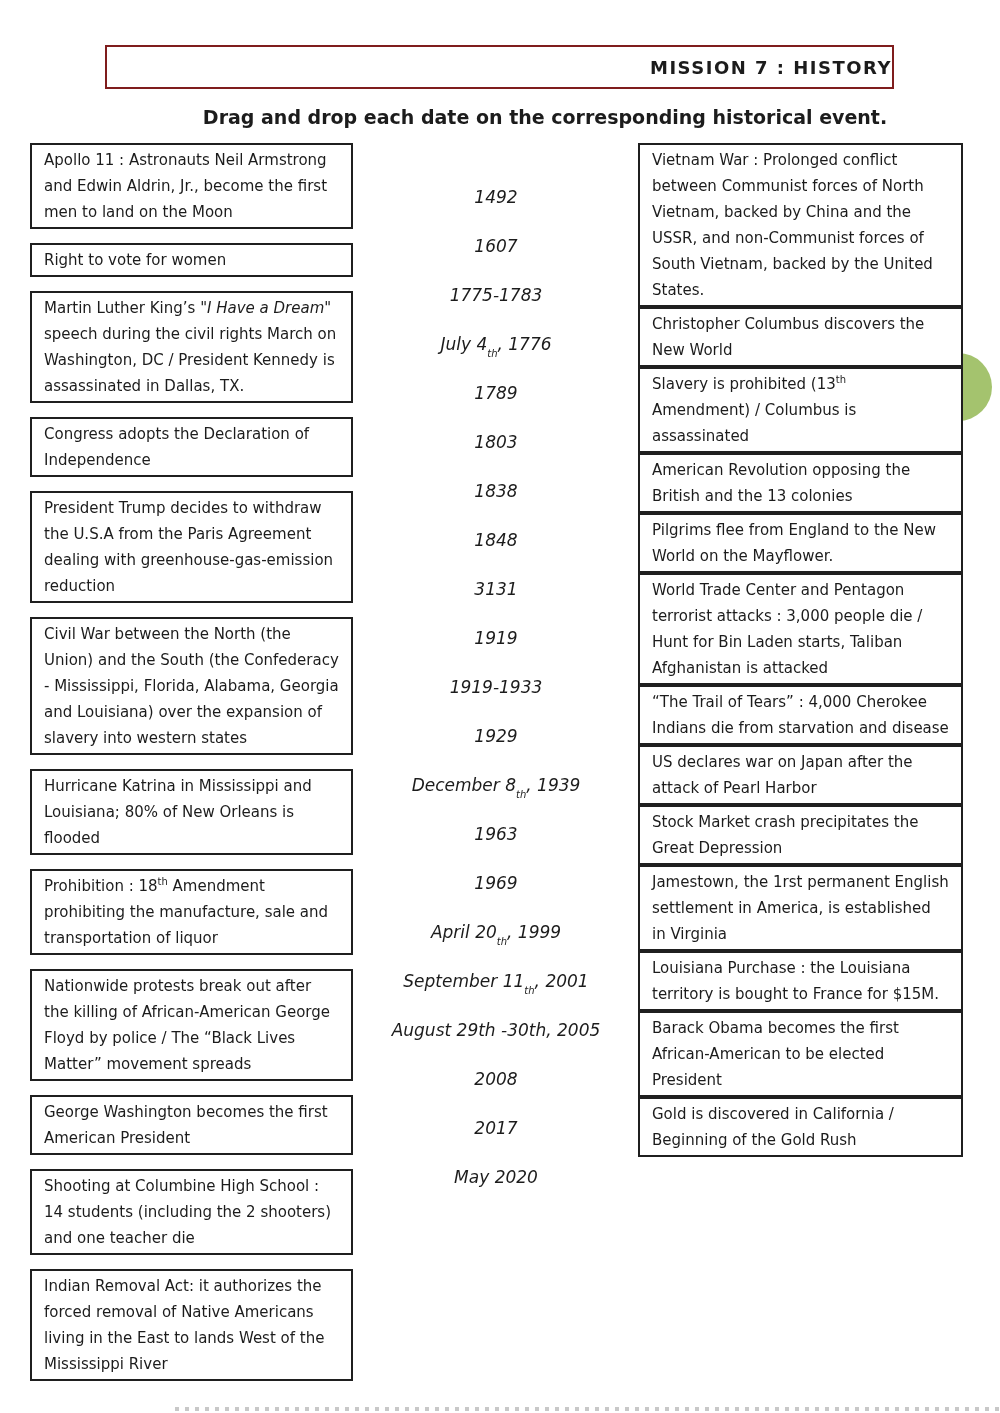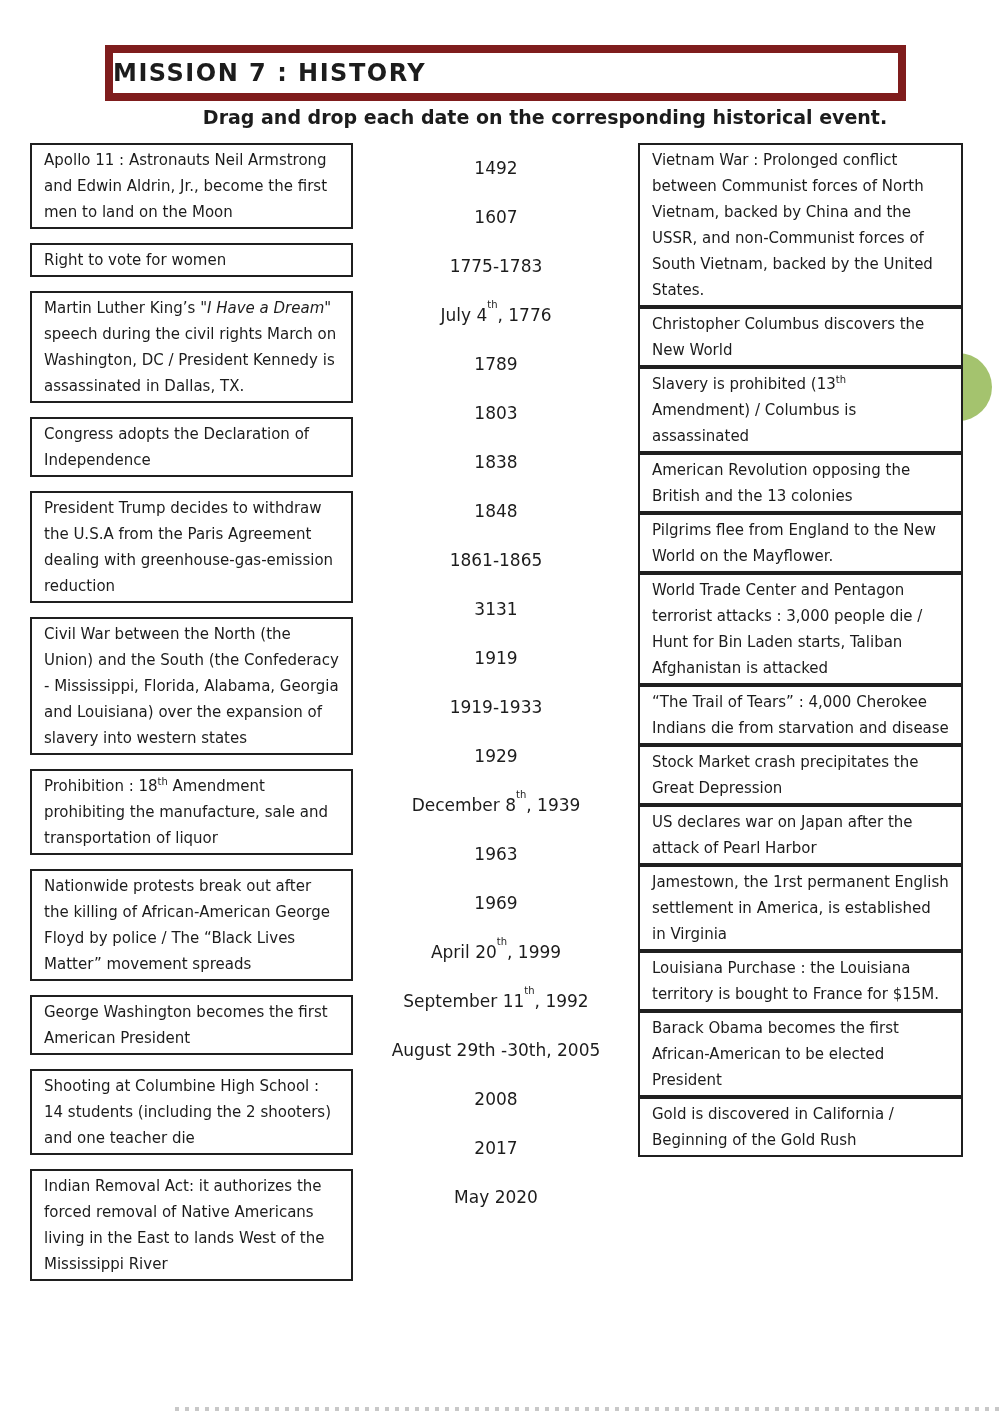--- a/index.html
+++ b/index.html
@@ -4,40 +4,40 @@
 <style>
   html,body { margin:0; padding:0; }
   body {
     width:1000px; height:1413px; position:relative;
     background:#ffffff; color:#1c1c1c;
     font-family:"DejaVu Sans", sans-serif;
     overflow:hidden;
   }
   .title-box {
     position:absolute; left:105px; top:45px; width:785px; height:40px;
-    border:8px solid #7f1d1d; background:#fff;
-    display:flex; align-items:center; justify-content:flex-start;
-    font-weight:bold; font-size:24px; letter-spacing:1.5px;
+    border:2px solid #7f1d1d; background:#fff;
+    display:flex; align-items:center; justify-content:flex-end;
+    font-weight:bold; font-size:18px; letter-spacing:1.5px;
   }
   .instruction {
     position:absolute; left:0; top:106px; width:100%;
     text-align:center; font-weight:bold; font-size:19px;padding-left:45px;
   }
   .col { position:absolute; display:flex; flex-direction:column;border-radius:8px; }
   .col-left  { left:30px;  top:143px; width:323px; gap:14px; }
   .col-right { left:638px; top:143px; width:325px; }
   .col-dates { left:360px; top:158px; width:272px; }
   .ebox {
     box-sizing:border-box; position:relative; z-index:1;
     border:2px solid #1f1f1f; background:#fff;
     padding:2px 12px; font-size:15px; line-height:26px;
   }
   .date {
-    height:49px; display:flex; align-items:flex-start; justify-content:center;
-    font-size:17px; white-space:nowrap;
+    height:49px; display:flex; align-items:flex-end; justify-content:center;
+    font-size:17px; white-space:nowrap;font-style:italic;
   }
   sup { font-size:10px; line-height:0; }
   .em { font-style:italic; }
   .green-dot {
     position:absolute; left:924px; top:353px; width:68px; height:68px;
     border-radius:50%; z-index:0;
   }
   .footer-crop {
     position:absolute; left:175px; top:1407px; width:825px; height:4px;
     background:repeating-linear-gradient(90deg,#9b9b9b 0 4px, transparent 4px 10px);
@@ -68,20 +68,23 @@
   <div class="ebox">
     <span>Congress adopts the Declaration of Independence</span>
   </div>
   <div class="ebox">
     <span>President Trump decides to withdraw the U.S.A from the Paris Agreement dealing with greenhouse-gas-emission reduction</span>
   </div>
   <div class="ebox">
     <span>Civil War between the North (the Union) and the South (the Confederacy - Mississippi, Florida, Alabama, Georgia and Louisiana) over the expansion of slavery into western states</span>
   </div>
   <div class="ebox">
+    <span>Hurricane Katrina in Mississippi and Louisiana; 80% of New Orleans is flooded</span>
+  </div>
+  <div class="ebox">
     <span>Prohibition : 18</span><sup>th</sup><span> Amendment prohibiting the manufacture, sale and transportation of liquor</span>
   </div>
   <div class="ebox">
     <span>Nationwide protests break out after the killing of African-American George Floyd by police / The “Black Lives Matter” movement spreads</span>
   </div>
   <div class="ebox">
     <span>George Washington becomes the first American President</span>
   </div>
   <div class="ebox">
     <span>Shooting at Columbine High School : 14 students (including the 2 shooters) and one teacher die</span>
@@ -112,23 +115,20 @@
   <div class="date">
       <span>1803</span>
     </div>
   <div class="date">
       <span>1838</span>
     </div>
   <div class="date">
       <span>1848</span>
     </div>
   <div class="date">
-      <span>1861-1865</span>
-    </div>
-  <div class="date">
       <span>3131</span>
     </div>
   <div class="date">
       <span>1919</span>
     </div>
   <div class="date">
       <span>1919-1933</span>
     </div>
   <div class="date">
       <span>1929</span>
@@ -145,21 +145,21 @@
       <span>1969</span>
     </div>
   <div class="date">
       <span>April 20</span>
       <sup>th</sup>
       <span>, 1999</span>
     </div>
   <div class="date">
       <span>September 11</span>
       <sup>th</sup>
-      <span>, 1992</span>
+      <span>, 2001</span>
     </div>
   <div class="date">
       <span>August 29th -30th, 2005</span>
     </div>
   <div class="date">
       <span>2008</span>
     </div>
   <div class="date">
       <span>2017</span>
     </div>
@@ -184,26 +184,26 @@
   <div class="ebox">
     <span>Pilgrims flee from England to the New World on the Mayflower.</span>
   </div>
   <div class="ebox">
     <span>World Trade Center and Pentagon terrorist attacks : 3,000 people die / Hunt for Bin Laden starts, Taliban Afghanistan is attacked</span>
   </div>
   <div class="ebox">
     <span>“The Trail of Tears” : 4,000 Cherokee Indians die from starvation and disease</span>
   </div>
   <div class="ebox">
+    <span>US declares war on Japan after the attack of Pearl Harbor</span>
+  </div>
+  <div class="ebox">
     <span>Stock Market crash precipitates the Great Depression</span>
   </div>
   <div class="ebox">
-    <span>US declares war on Japan after the attack of Pearl Harbor</span>
-  </div>
-  <div class="ebox">
     <span>Jamestown, the 1rst permanent English settlement in America, is established in Virginia</span>
   </div>
   <div class="ebox">
     <span>Louisiana Purchase : the Louisiana territory is bought to France for $15M.</span>
   </div>
   <div class="ebox">
     <span>Barack Obama becomes the first African-American to be elected President</span>
   </div>
   <div class="ebox">
     <span>Gold is discovered in California / Beginning of the Gold Rush</span>

